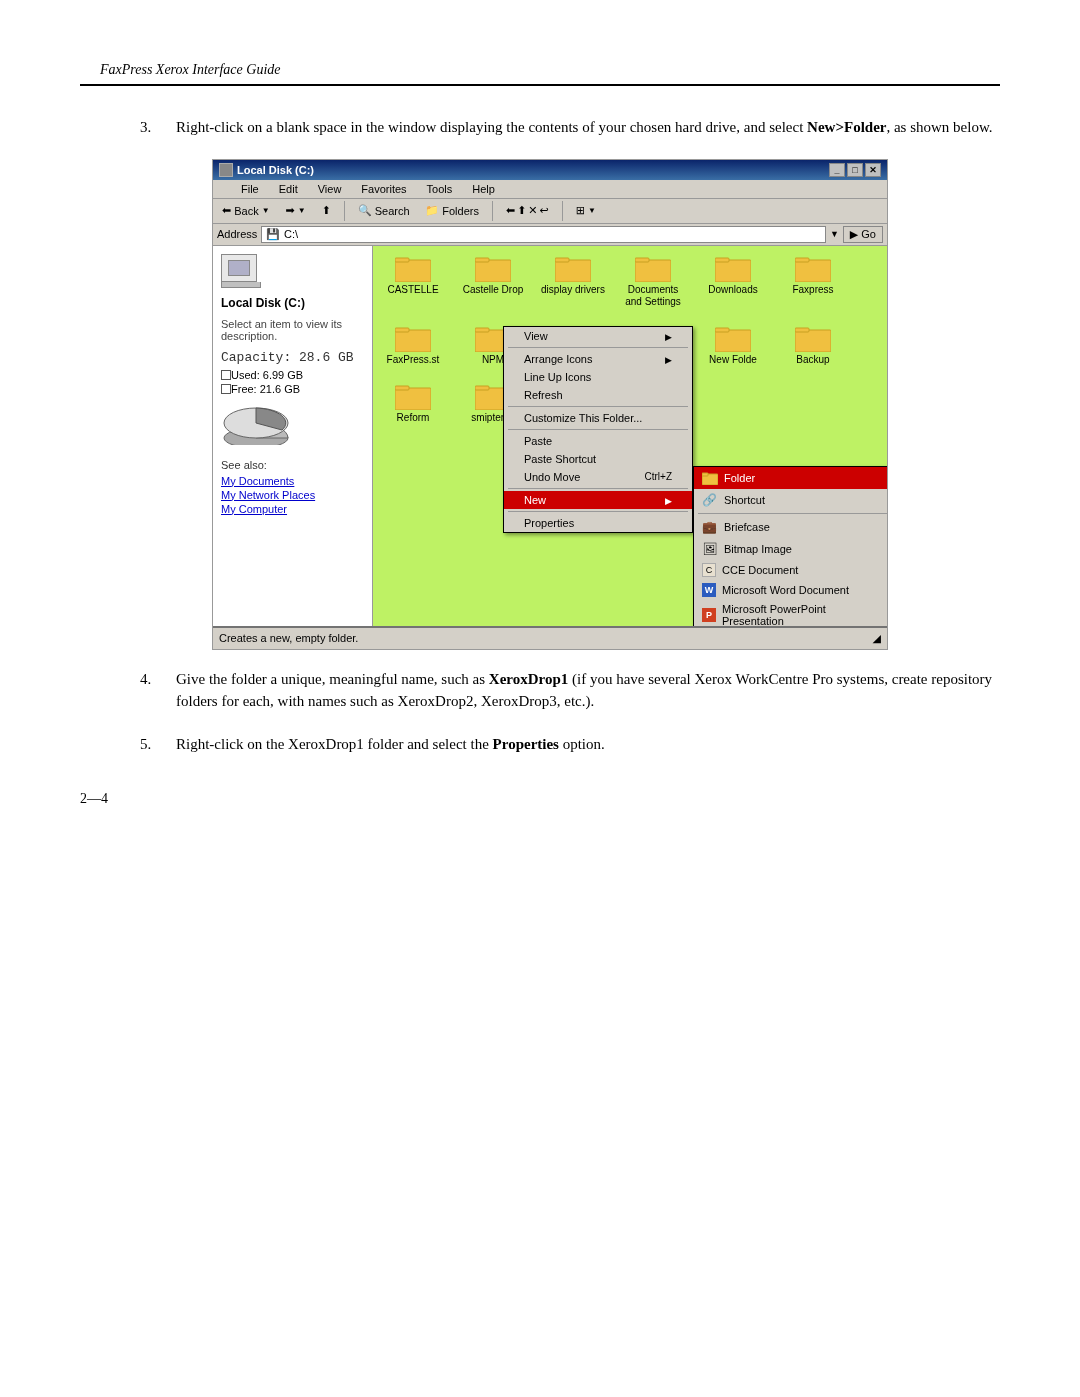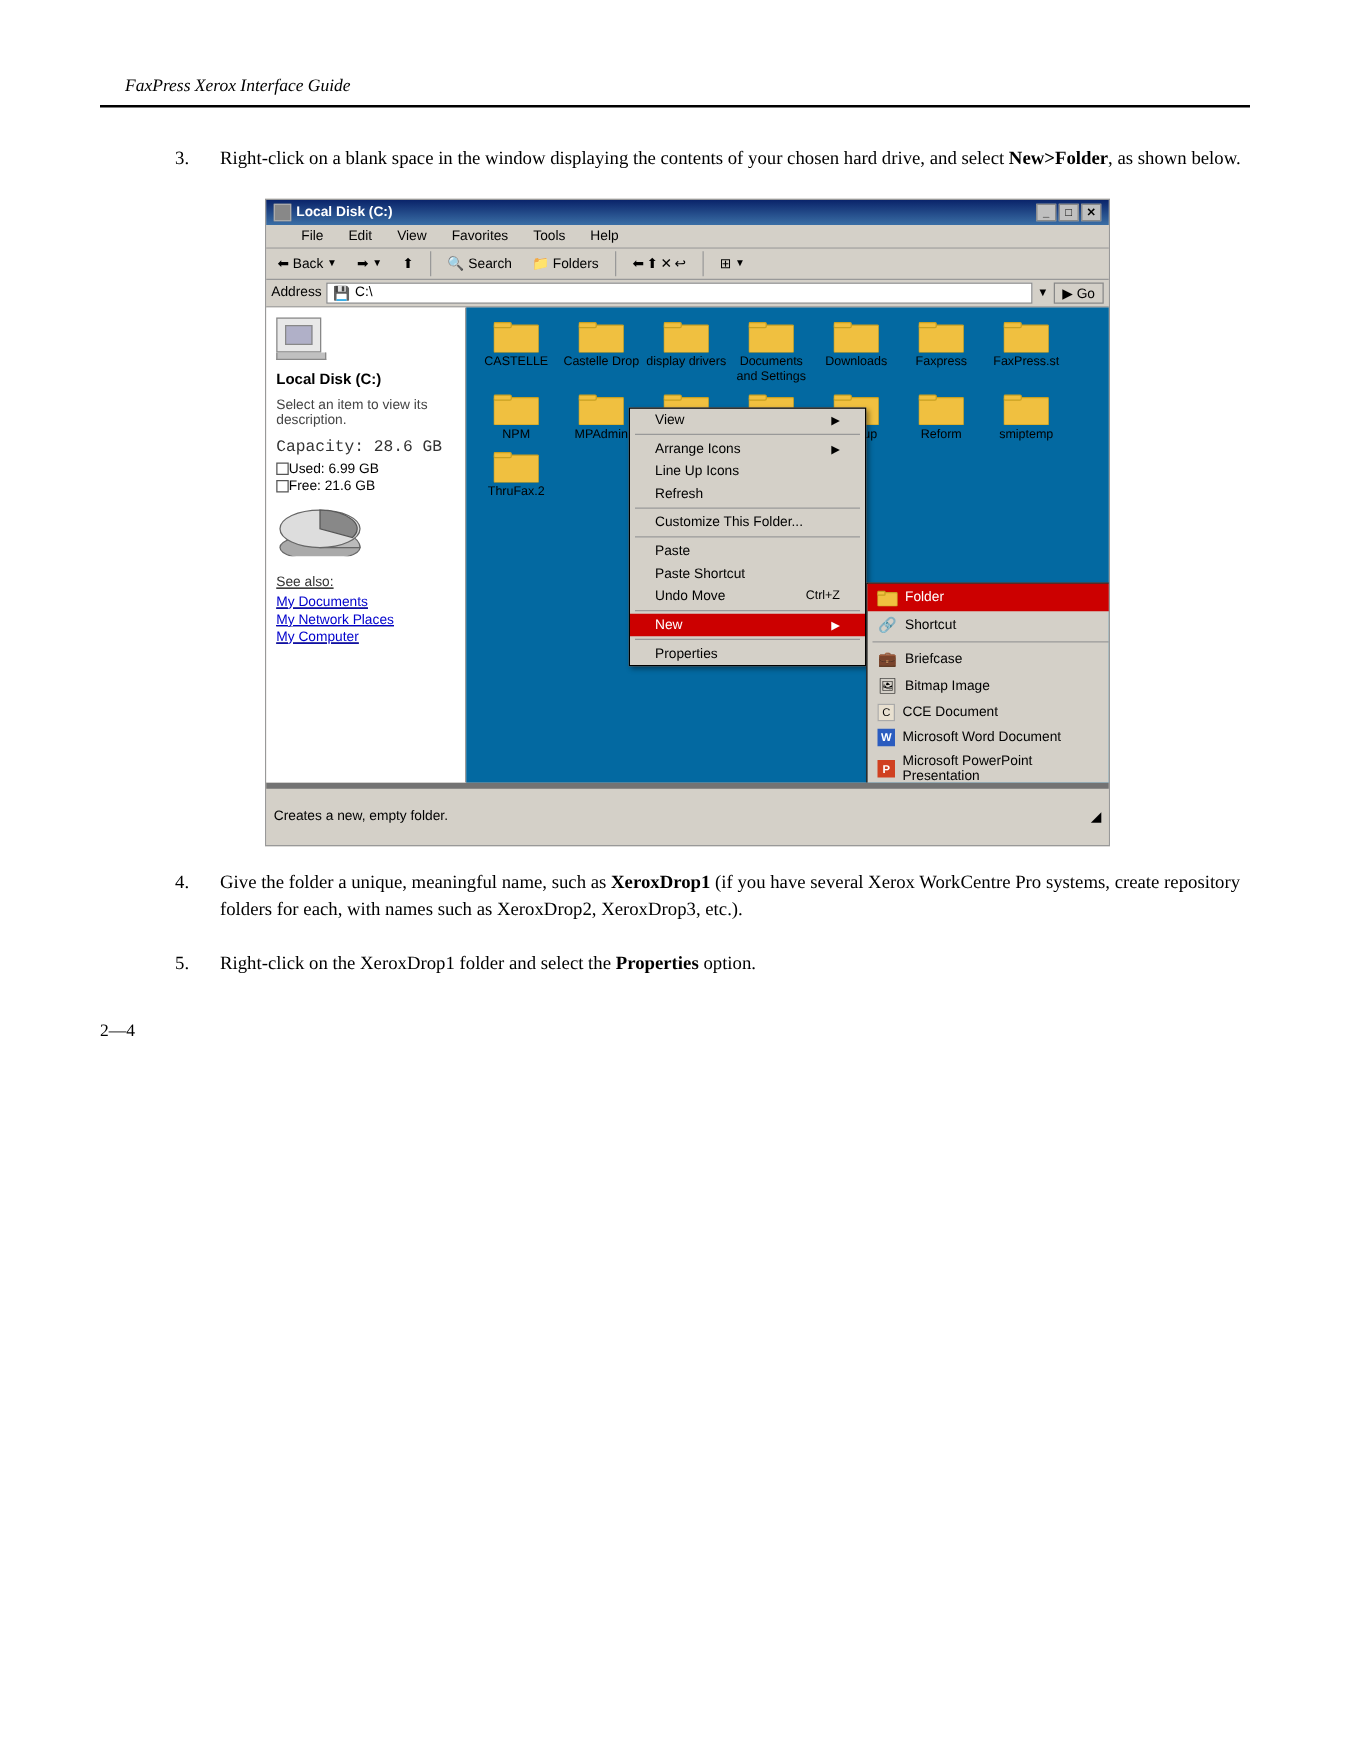--- a/index.html
+++ b/index.html
@@ -209,43 +209,42 @@
       font-size: 13px;
       margin-bottom: 4px;
       color: #333;
       font-family: Liberation Mono, monospace;
     }
     .sidebar-chart {
       margin: 8px 0;
     }
     .sidebar-links {
       margin-top: 12px;
-      text-decoration: underline;
     }
     .sidebar-link-title {
       font-size: 11px;
       margin-bottom: 4px;
       color: #333;
     }
     .sidebar-link {
       color: #0000cc;
       text-decoration: underline;
       font-size: 11px;
       display: block;
       margin-bottom: 2px;
       cursor: pointer;
     }
 
     .win-files {
       flex: 1;
-      background: #0369a1;
+      background: #bef264;
       padding: 8px;
       display: flex;
       flex-wrap: wrap;
-      gap: 4px;
+      gap: 16px;
       align-content: flex-start;
       position: relative;
       overflow: hidden;
     }
     .file-item {
       display: flex;
       flex-direction: column;
       align-items: center;
       width: 64px;
       font-size: 10px;
@@ -320,22 +319,22 @@
       height: 16px;
       display: flex;
       align-items: center;
       justify-content: center;
       font-size: 12px;
       flex-shrink: 0;
     }
 
     .win-statusbar {
       background: #d4d0c8;
-      border-top: 5px solid #737373;
-      padding: 16px 6px;
+      border-top: 2px solid #737373;
+      padding: 4px 6px;
       font-size: 11px;
       display: flex;
       justify-content: space-between;
     }
 
     
     .page-footer {
       margin-top: 36px;
       font-size: 14px;
     }

